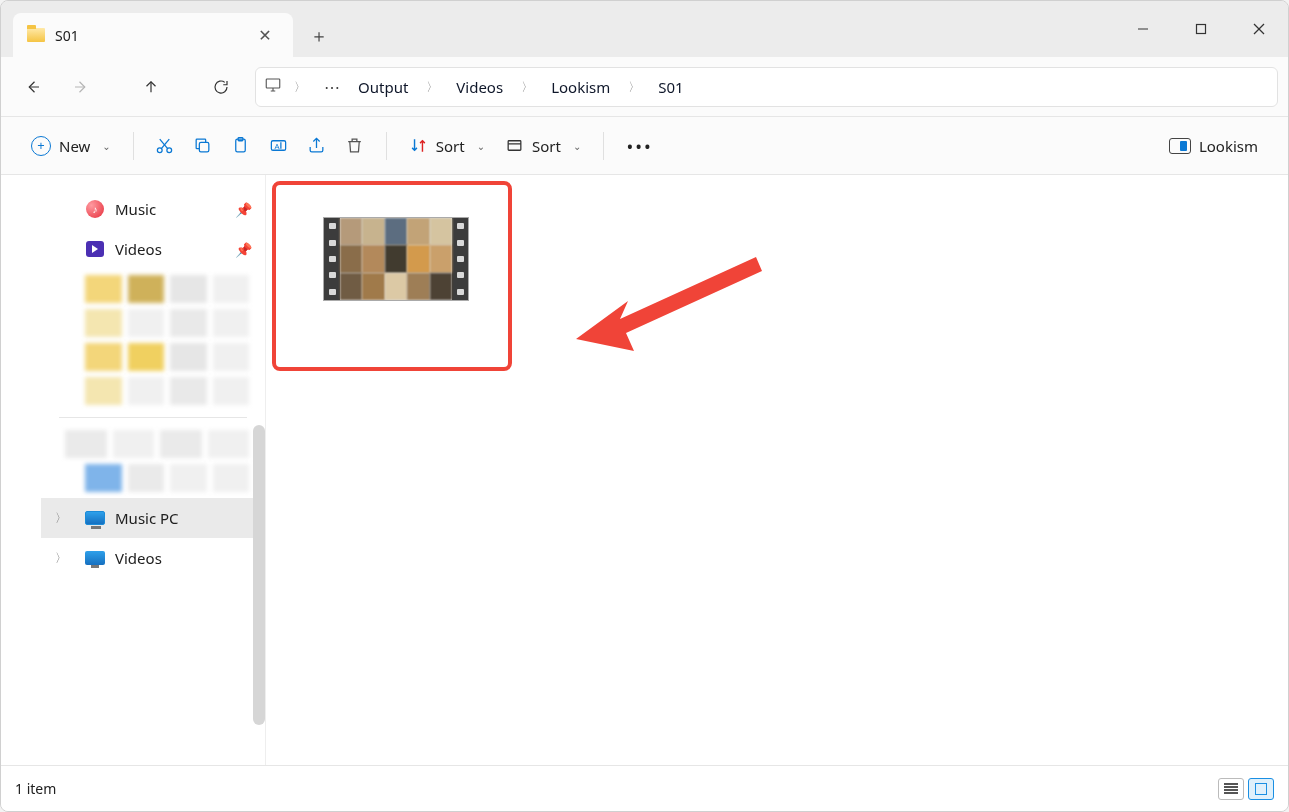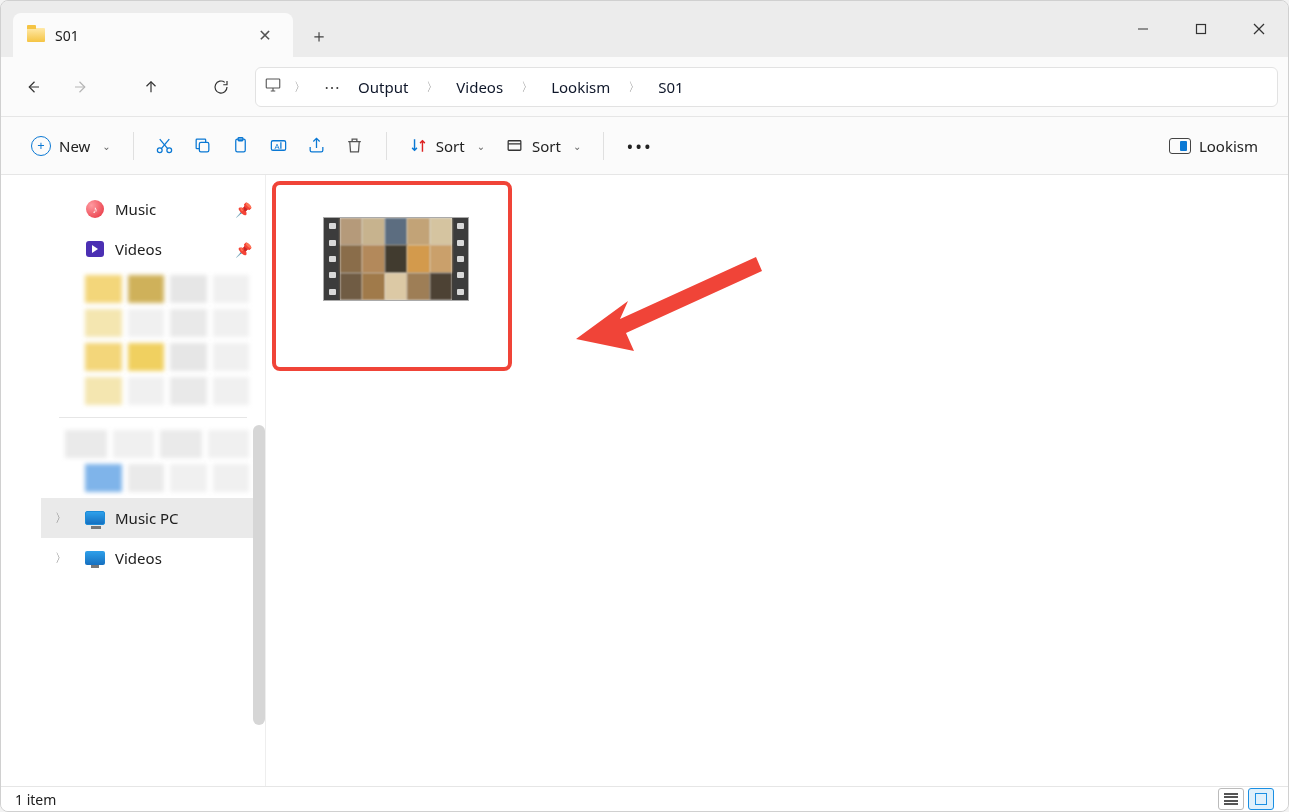--- a/index.html
+++ b/index.html
@@ -213,21 +213,21 @@
   .highlight-box{
     position:absolute; left:6px; top:6px; width:240px; height:190px;
     border:4px solid #f04438; border-radius:8px; pointer-events:none;
   }
   .arrow{
     position:absolute; left:310px; top:64px; pointer-events:none;
   }
 
   
   .statusbar{
-    height:25px; border-top:1px solid #e6e6e6;
+    height:46px; border-top:1px solid #e6e6e6;
     display:flex; align-items:center; padding:0 14px;
     font-size:14px; background:#fff;
   }
   .viewswitch{ margin-left:auto; display:flex; gap:4px;}
   .viewswitch .vbtn{
     width:26px;height:22px;border:1px solid #bbb;border-radius:3px;
     display:flex;align-items:center;justify-content:center;
   }
   .viewswitch .vbtn.active{ border-color:#1a8fe3; background:#dff0fb;}
   .hl-lines{width:14px;height:12px;display:flex;flex-direction:column;justify-content:space-between;}

